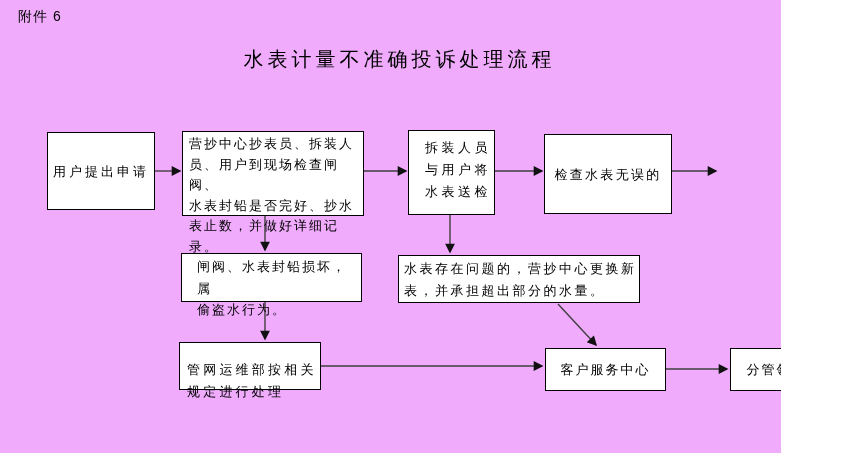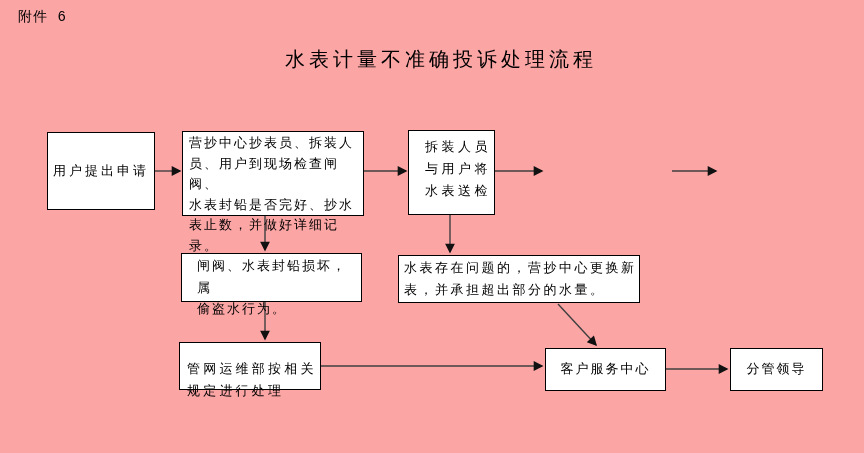--- a/index.html
+++ b/index.html
@@ -1,21 +1,21 @@
 <!DOCTYPE html>
 <html><head>
 <meta charset="utf-8">
 <style>
   html, body { margin: 0; padding: 0; background: #ffffff; }
   .page {
     position: relative;
-    width: 864px;
+    width: 781px;
     height: 453px;
-    background: #fca5a5;
-    font-family: Liberation Mono, monospace;
+    background: #f0abfc;
+    font-family: Liberation Sans, sans-serif;
     color: #000000;
     overflow: hidden;
   }
   .attachment-label {
     position: absolute;
     left: 18px;
     top: 8px;
     font-size: 14px;
     letter-spacing: 1px;
   }
@@ -90,20 +90,21 @@
   </svg>
 
   <div class="fc-box fc-center box-user-request">用户提出申请</div>
   <div class="fc-box box-site-check">营抄中心抄表员、拆装人
 员、用户到现场检查闸阀、
 水表封铅是否完好、抄水
 表止数，并做好详细记录。</div>
   <div class="fc-box box-send-meter">拆装人员
 与用户将
 水表送检</div>
+  <div class="fc-box fc-center box-verify-ok">检查水表无误的</div>
   <div class="fc-box box-seal-broken">闸阀、水表封铅损坏，属
 偷盗水行为。</div>
   <div class="fc-box box-meter-problem">水表存在问题的，营抄中心更换新
 表，并承担超出部分的水量。</div>
   <div class="fc-box box-pipe-dept">管网运维部按相关
 规定进行处理</div>
   <div class="fc-box fc-center box-service-center">客户服务中心</div>
   <div class="fc-box fc-center box-leader">分管领导</div>
 
 </div>

